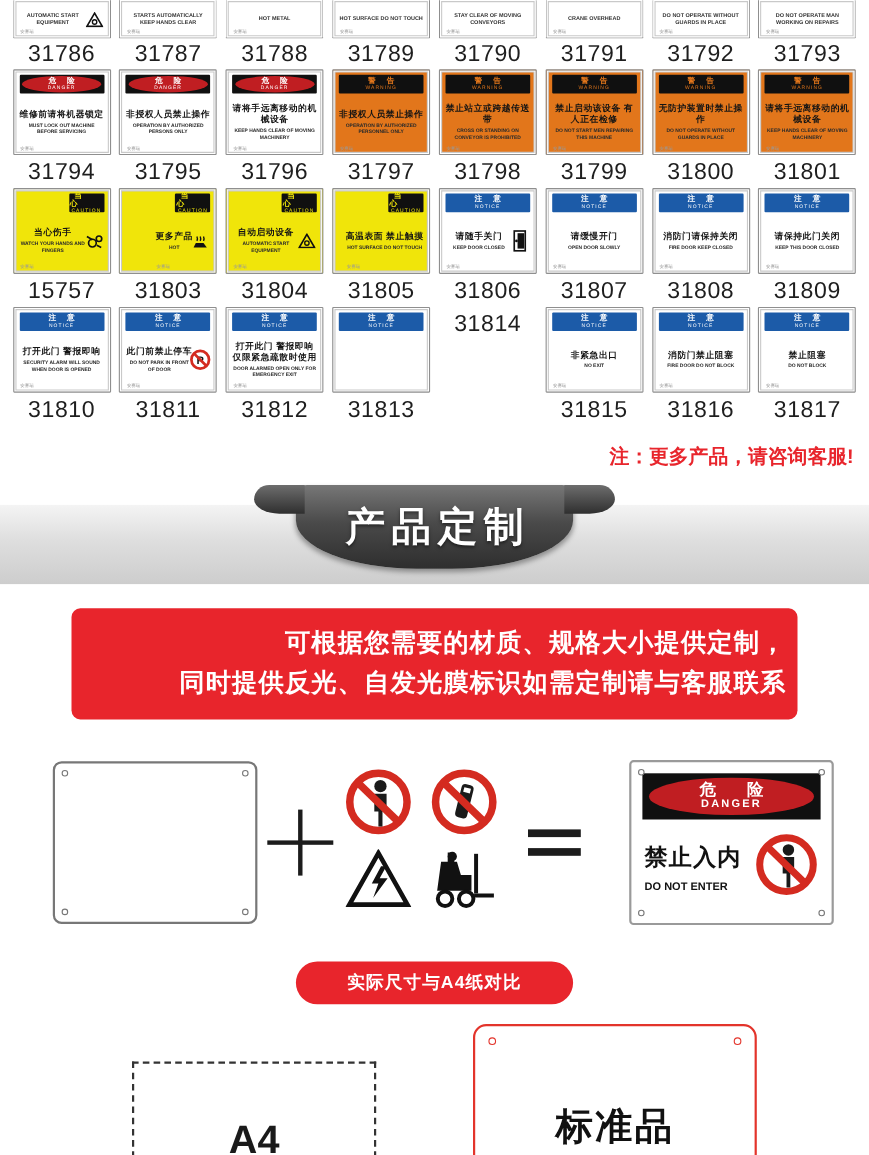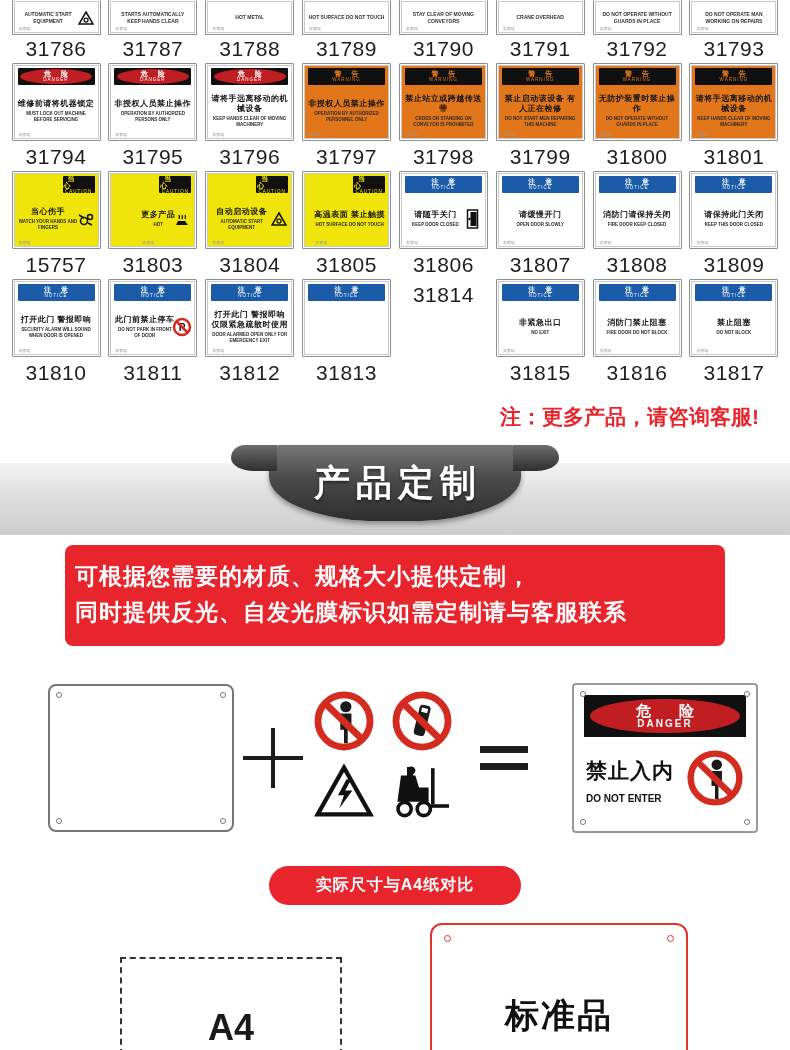--- a/index.html
+++ b/index.html
@@ -30,40 +30,40 @@
   .sign-cn { font-size:8px; font-weight:bold; color:#141414; text-align:center; line-height:1.3; letter-spacing:0.5px; }
   .sign-en { font-size:4.5px; color:#2a2a2a; text-align:center; line-height:1.35; margin-top:2px; font-weight:bold; }
   .clipped .sign-en { font-size:5px; color:#333; margin-bottom:2px; }
   .sign-brand { font-size:4px; color:#999; position:absolute; left:1px; bottom:0; letter-spacing:0; }
   .sign-icon { position:absolute; right:-1px; top:50%; transform:translateY(-50%); width:20px; height:20px; display:flex; align-items:center; justify-content:center; }
   .has-icon .sign-cn, .has-icon .sign-en { padding-right:16px; }
   .cat-num { font-size:21px; color:#1e1e1e; margin-top:4px; letter-spacing:0.5px; font-weight:500; }
   .cat-row.r1 .cat-num { margin-top:2px; }
 
   
-  .note { text-align:right; padding:16px 31px 0 0; color:#E8252C; font-size:21px; font-weight:bold; }
+  .note { text-align:right; padding:16px 14px 0 0; color:#E8252C; font-size:18px; font-weight:bold; }
 
   
   .banner { position:relative; height:96px; margin-top:14px; }
   .banner-bar { position:absolute; top:18px; left:0; right:0; height:72px;
     background:linear-gradient(#f4f4f4,#dedede 45%,#cdcdcd); }
   .ribbon { position:absolute; left:50%; top:0; transform:translateX(-50%);
     width:252px; height:76px; background:linear-gradient(#777 0%,#4a4a4a 45%,#2e2e2e 100%);
     border-radius:10px 10px 110px 110px / 10px 10px 44px 44px;
     display:flex; align-items:center; justify-content:center; box-shadow:0 3px 5px rgba(0,0,0,.35); }
   .ribbon:before, .ribbon:after { content:""; position:absolute; top:0; width:46px; height:26px;
     background:linear-gradient(#6d6d6d,#2f2f2f); }
   .ribbon:before { left:-38px; border-radius:60% 0 0 100% / 100% 0 0 100%; }
   .ribbon:after  { right:-38px; border-radius:0 60% 100% 0 / 0 100% 100% 0; }
   .ribbon-text { color:#fff; font-size:36px; font-weight:bold; letter-spacing:6px; text-indent:6px;
     text-shadow:0 2px 3px rgba(0,0,0,.5);font-family:Liberation Mono, monospace; }
 
   
-  .custom-box { width:660px; margin:4px auto 0; background:#E8252C; border-radius:8px;
-    color:#fff; text-align:left; padding:14px 10px 16px; }
+  .custom-box { width:660px; margin:16px auto 0; background:#E8252C; border-radius:8px;
+    color:#fff; text-align:right; padding:14px 10px 16px; }
   .custom-box .l { font-size:23px; font-weight:bold; line-height:1.55; letter-spacing:1px; }
 
   
   .diagram { height:196px; margin-top:14px; display:flex; align-items:center; padding-left:48px; }
   .blank-sign { width:186px; height:148px; border:2px solid #777; border-radius:8px; position:relative; background:#fff; flex:none; }
   .hole { position:absolute; width:6px; height:6px; border:1px solid #777; border-radius:50%; background:#fff; }
   .hole.tl{left:6px;top:6px} .hole.tr{right:6px;top:6px} .hole.bl{left:6px;bottom:6px} .hole.br{right:6px;bottom:6px}
   .op { flex:none; display:flex; align-items:center; justify-content:center; }
   .op-plus { width:78px; }
   .op-eq { width:92px; flex-direction:column; }

